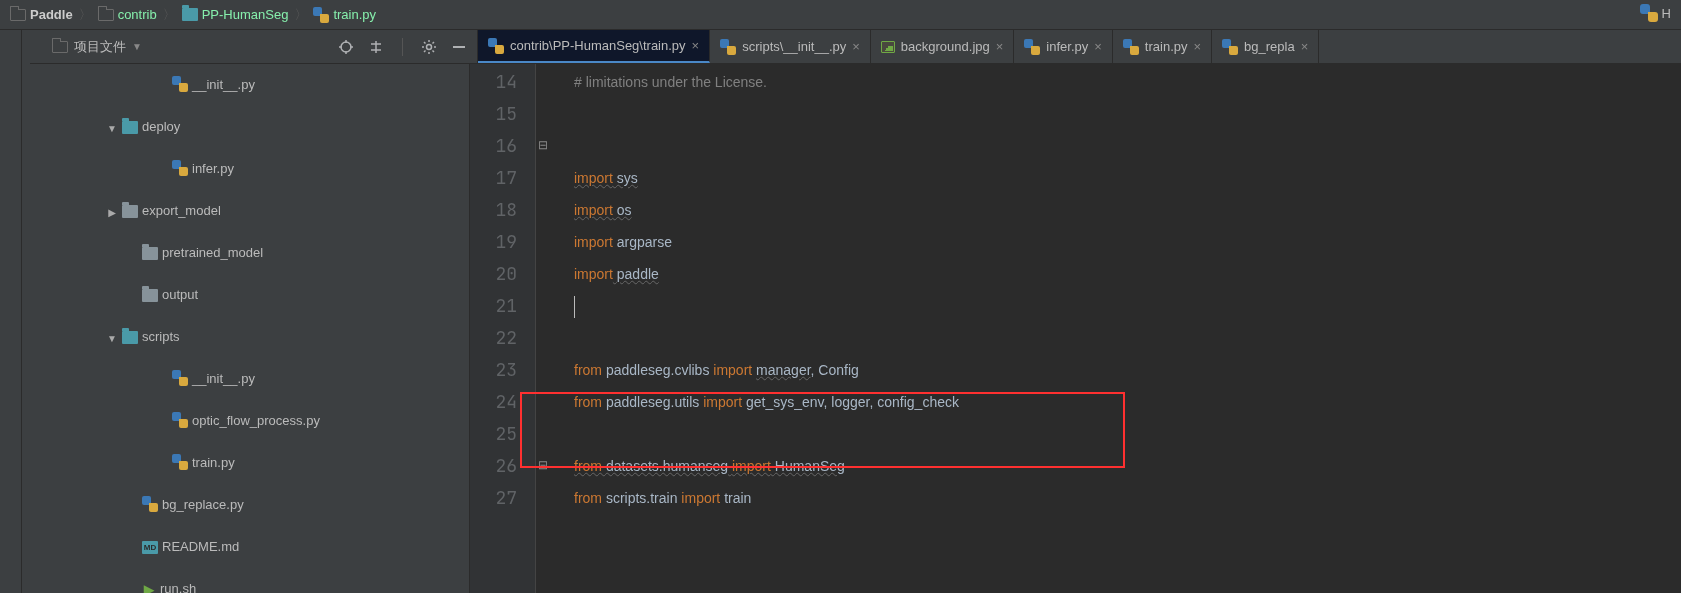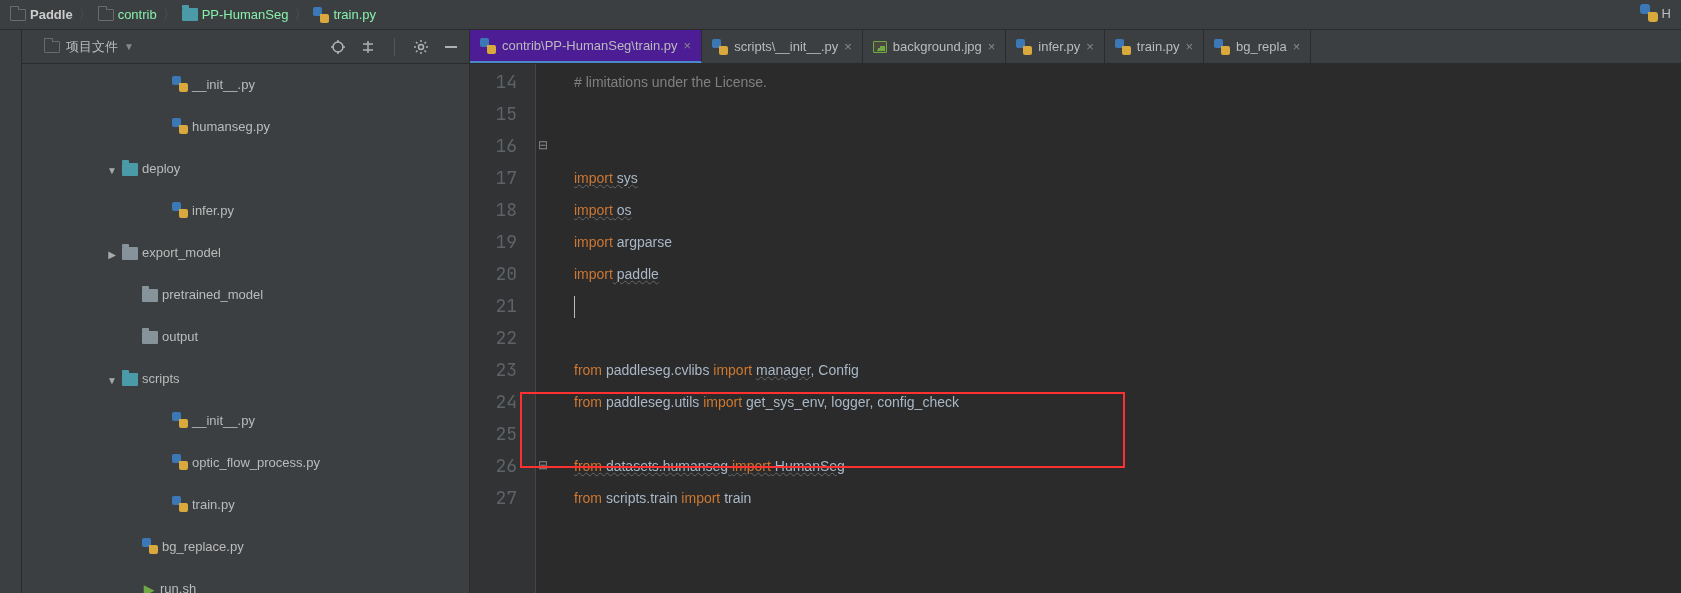--- a/index.html
+++ b/index.html
@@ -16,21 +16,21 @@
 .project-sel { margin-left: 22px; display: flex; align-items: center; gap: 6px; color: #bbbbbb; }
 .project-sel .chev { font-size: 10px; color: #888; }
 .tool-spacer { flex: 1; }
 .tool-icons { display: flex; align-items: center; gap: 14px; padding-right: 10px; }
 .tool-sep { width: 1px; height: 18px; background: #555; margin: 0 4px; }
 .tool-icon { width: 16px; height: 16px; display: inline-flex; align-items: center; justify-content: center; color: #afb1b3; }
 
 
 .tab-strip { display: flex; align-items: center; height: 34px; background: #3c3f41; overflow: hidden; }
 .tab { display: flex; align-items: center; gap: 6px; padding: 0 10px; height: 100%; border-right: 1px solid #2b2b2b; color: #bbbbbb; white-space: nowrap; }
-.tab.active { background: #4c1d95; border-bottom: 2px solid #4a88c7; }
+.tab.active { background: #0f172a; border-bottom: 2px solid #4a88c7; }
 .tab .close { color: #888; font-size: 13px; }
 
 
 .main { flex: 1; display: flex; overflow: hidden; }
 .sidebar-tab { width: 22px; background: #3c3f41; border-right: 1px solid #2b2b2b; display: flex; align-items: flex-start; justify-content: center; padding-top: 10px; color: #888; writing-mode: vertical-rl; }
 .tree-panel { width: 448px; background: #3c3f41; border-right: 1px solid #2b2b2b; overflow-y: auto; padding-top: 6px; position: relative; }
 .editor-area { flex: 1; background: #2b2b2b; display: flex; flex-direction: column; position: relative; }
 
 
 .tree-row { height: 30px; display: flex; align-items: flex-end; gap: 4px; padding-left: 10px; cursor: default; margin-top: 12px; }
@@ -105,26 +105,20 @@
 
     <div class="toolbar-row" style="border-bottom:1px solid #2b2b2b; position:absolute; top:-34px; height:0;"></div>
     <div id="tree" style="padding-top: 14px;">
         <div class="tree-row">
           <span class="ind" style="width: 120px;"></span>
           <span class="expander"></span>
           <span class="icon py-icon"></span>
           <span>__init__.py</span>
         </div>
         <div class="tree-row">
-          <span class="ind" style="width: 120px;"></span>
-          <span class="expander"></span>
-          <span class="icon py-icon"></span>
-          <span>humanseg.py</span>
-        </div>
-        <div class="tree-row">
           <span class="ind" style="width: 70px;"></span>
           <span class="expander">▼</span>
           <span class="icon folder-icon teal"></span>
           <span>deploy</span>
         </div>
         <div class="tree-row">
           <span class="ind" style="width: 120px;"></span>
           <span class="expander"></span>
           <span class="icon py-icon"></span>
           <span>infer.py</span>
@@ -169,20 +163,26 @@
           <span class="ind" style="width: 120px;"></span>
           <span class="expander"></span>
           <span class="icon py-icon"></span>
           <span>train.py</span>
         </div>
         <div class="tree-row">
           <span class="ind" style="width: 90px;"></span>
           <span class="expander"></span>
           <span class="icon py-icon"></span>
           <span>bg_replace.py</span>
+        </div>
+        <div class="tree-row">
+          <span class="ind" style="width: 90px;"></span>
+          <span class="expander"></span>
+          <span class="icon md-icon">MD</span>
+          <span>README.md</span>
         </div>
         <div class="tree-row">
           <span class="ind" style="width: 90px;"></span>
           <span class="expander"></span>
           <span class="icon sh-icon">▶</span>
           <span>run.sh</span>
         </div>
         <div class="tree-row selected">
           <span class="ind" style="width: 90px;"></span>
           <span class="expander"></span>
@@ -231,21 +231,21 @@
 <span> </span>
 <span class="kw underline-wavy">from</span><span class="underline-wavy"> datasets.humanseg </span><span class="kw underline-wavy">import</span><span class="underline-wavy"> HumanSeg</span>
 <span class="kw">from</span><span> scripts.train </span><span class="kw">import</span><span> train</span>
 <span> </span>
         <div class="red-box" style="left:-16px; top:362px; width:605px; height:76px;"></div>
       </div>
     </div>
   </div>
 </div>
 
-<div style="position:absolute; left:0; top:30px; right:0; height:34px; display:flex;justify-content:flex-end;">
+<div style="position:absolute; left:8px; top:30px; right:0; height:34px; display:flex;justify-content:flex-end;">
   <div style="width:22px;"></div>
   <div style="width:448px; display:flex; align-items:center; background:#3c3f41; border-right:1px solid #2b2b2b; border-bottom:1px solid #2b2b2b;">
     <div class="project-sel">
       <span class="icon folder-dark"></span>
       <span>项目文件</span>
       <span class="chev">▼</span>
     </div>
     <div class="tool-spacer"></div>
     <div class="tool-icons">
       <span class="tool-icon">

